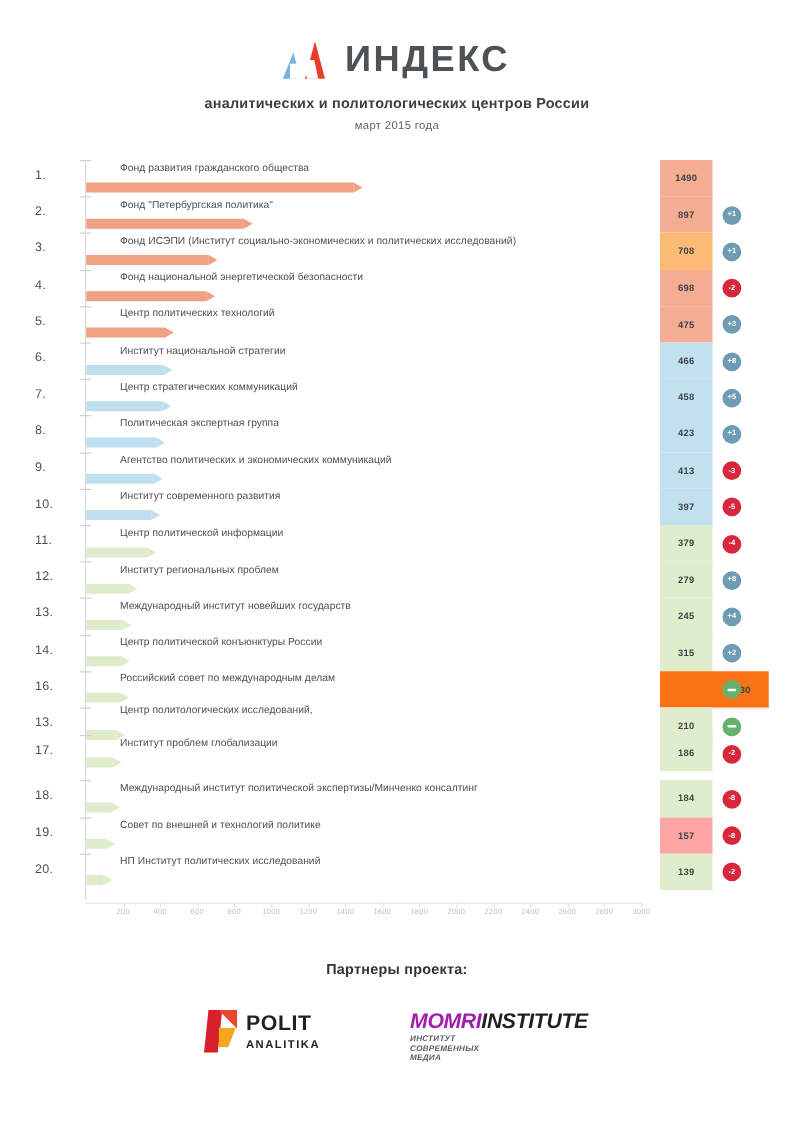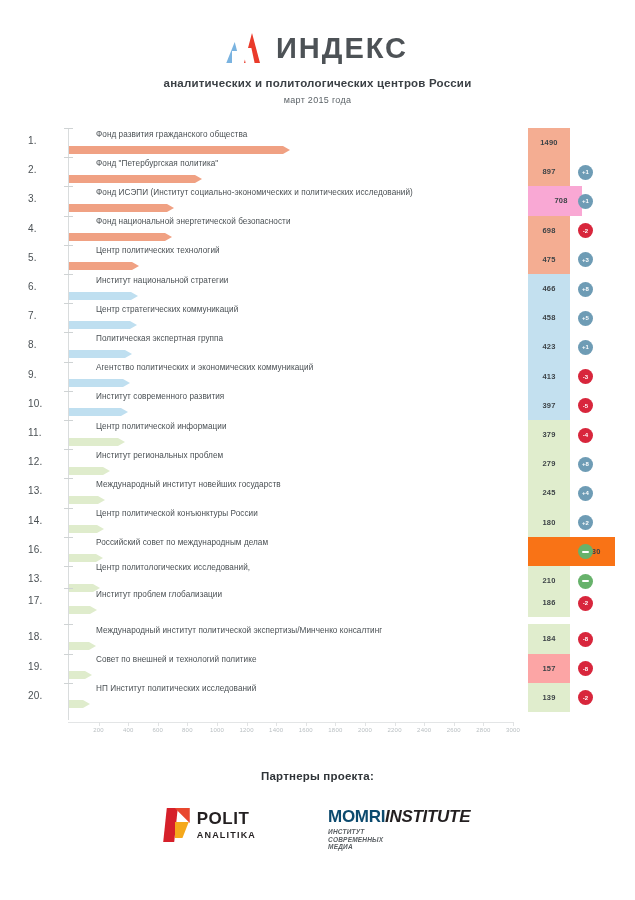--- a/index.html
+++ b/index.html
@@ -105,21 +105,21 @@
   }
   .polit-mark .p3{
     position:absolute;left:10px;top:14px;width:14px;height:16px;background:#f5a81c;
     clip-path:polygon(0 0,100% 0,55% 100%,0 100%);
   }
   .polit-text{text-align:left;}
   .polit-text .t1{font-size:17px;font-weight:bold;color:#231f20;letter-spacing:.5px;line-height:18px;}
   .polit-text .t2{font-size:9px;font-weight:bold;color:#231f20;letter-spacing:1.2px;margin-top:2px;}
   .momri{text-align:left;}
   .momri-top{font-size:17px;font-weight:bold;letter-spacing:-.3px;line-height:18px;}
-  .momri-top .m1{color:#0c4a6e;}
+  .momri-top .m1{color:#a21caf;font-style:italic;}
   .momri-top .m2{color:#231f20;font-style:italic;}
   .momri-sub{
     font-size:6.5px;font-weight:bold;font-style:italic;color:#5a5f63;
     line-height:7.5px;margin-top:2px;letter-spacing:.2px;
   }
 </style>
 </head>
 <body>
 
 <div class="page">
@@ -162,21 +162,21 @@
         <div class="badge" style="background: rgb(110, 156, 181);">+1</div>
       </div>
       <div class="row" style="position: absolute; left: 0px; top: 58.4px; width: 635px;">
         <div class="tick"></div>
         <div class="rank">3.</div>
         <div class="label">Фонд ИСЭПИ (Институт социально-экономических и политических исследований)</div>
         <div class="bar" style="width: 104.784px;">
           <div class="body" style="width: 97.784px; background: rgb(240, 161, 131);"></div>
           <div class="tip" style="left: 97.784px; border-left: 7px solid rgb(240, 161, 131);"></div>
         </div>
-        <div class="valcell" style="background: #f9a8d4; padding-left: 12px;">708</div>
+        <div class="valcell" style="background: #fdba74;">708</div>
         <div class="badge" style="background: rgb(110, 156, 181);">+1</div>
       </div>
       <div class="row" style="position: absolute; left: 0px; top: 87.6px; width: 635px;">
         <div class="tick"></div>
         <div class="rank">4.</div>
         <div class="label">Фонд национальной энергетической безопасности</div>
         <div class="bar" style="width: 103.304px;">
           <div class="body" style="width: 96.304px; background: rgb(240, 161, 131);"></div>
           <div class="tip" style="left: 96.304px; border-left: 7px solid rgb(240, 161, 131);"></div>
         </div>
@@ -283,21 +283,21 @@
         <div class="badge" style="background: rgb(110, 156, 181);">+4</div>
       </div>
       <div class="row" style="position: absolute; left: 0px; top: 379.6px; width: 635px;">
         <div class="tick"></div>
         <div class="rank">14.</div>
         <div class="label">Центр политической конъюнктуры России</div>
         <div class="bar" style="width: 35.076px;">
           <div class="body" style="width: 28.076px; background: rgb(223, 236, 204);"></div>
           <div class="tip" style="left: 28.076px; border-left: 7px solid rgb(223, 236, 204);"></div>
         </div>
-        <div class="valcell" style="background: rgb(224, 237, 205);">180</div>
+        <div class="valcell" style="background: rgb(224, 237, 205);">315</div>
         <div class="badge" style="background: rgb(110, 156, 181);">+2</div>
       </div>
       <div class="row" style="position: absolute; left: 0px; top: 408.8px; width: 635px;">
         <div class="tick"></div>
         <div class="rank">16.</div>
         <div class="label">Российский совет по международным делам</div>
         <div class="bar" style="width: 34.04px;">
           <div class="body" style="width: 27.04px; background: rgb(223, 236, 204);"></div>
           <div class="tip" style="left: 27.04px; border-left: 7px solid rgb(223, 236, 204);"></div>
         </div>

